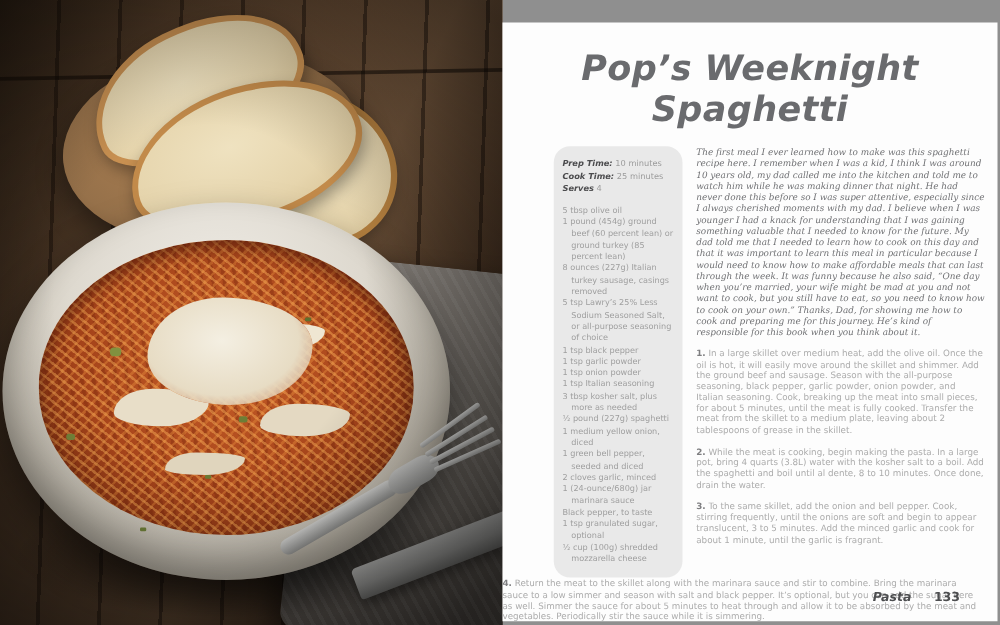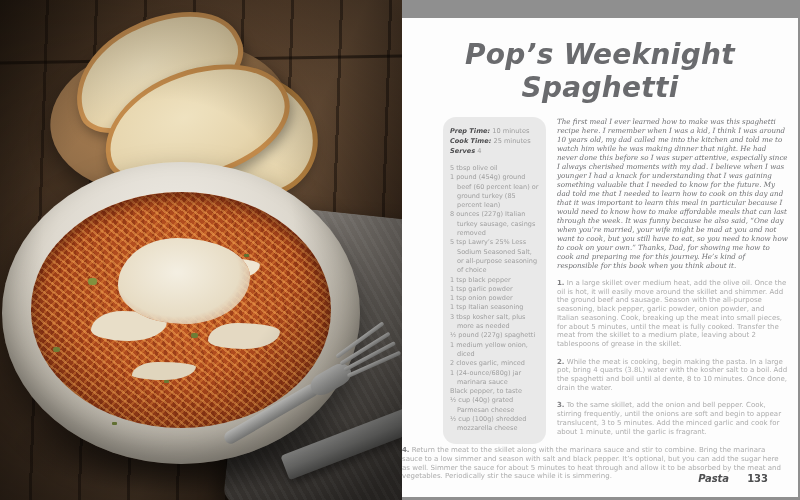--- a/index.html
+++ b/index.html
@@ -154,29 +154,30 @@
             <div class="ing">1 tsp onion powder</div>
 
             <div class="ing">1 tsp Italian seasoning</div>
 
             <div class="ing">3 tbsp kosher salt, plus more as needed</div>
 
             <div class="ing">½ pound (227g) spaghetti</div>
 
             <div class="ing">1 medium yellow onion, diced</div>
 
+            <div class="ing">1 green bell pepper, seeded and diced</div>
 
             <div class="ing">2 cloves garlic, minced</div>
 
             <div class="ing">1 (24-ounce/680g) jar marinara sauce</div>
 
             <div class="ing">Black pepper, to taste</div>
 
-
-            <div class="ing">½ cup (40g) grated Parmesan cheese</div>
+            <div class="ing">1 tsp granulated sugar, optional</div>
+
 
             <div class="ing">½ cup (100g) shredded mozzarella cheese</div>
           </div>
       </div>
 
       <div class="col">
         <p class="intro">The first meal I ever learned how to make was this spaghetti recipe here. I remember when I was a kid, I think I was around 10 years old, my dad called me into the kitchen and told me to watch him while he was making dinner that night. He had never done this before so I was super attentive, especially since I always cherished moments with my dad. I believe when I was younger I had a knack for understanding that I was gaining something valuable that I needed to know for the future. My dad told me that I needed to learn how to cook on this day and that it was important to learn this meal in particular because I would need to know how to make affordable meals that can last through the week. It was funny because he also said, “One day when you’re married, your wife might be mad at you and not want to cook, but you still have to eat, so you need to know how to cook on your own.” Thanks, Dad, for showing me how to cook and preparing me for this journey. He’s kind of responsible for this book when you think about it.</p>
         <div>
 
             <p class="step"><b>1.</b> <span>In a large skillet over medium heat, add the olive oil. Once the oil is hot, it will easily move around the skillet and shimmer. Add the ground beef and sausage. Season with the all-purpose seasoning, black pepper, garlic powder, onion powder, and Italian seasoning. Cook, breaking up the meat into small pieces, for about 5 minutes, until the meat is fully cooked. Transfer the meat from the skillet to a medium plate, leaving about 2 tablespoons of grease in the skillet.</span></p>

